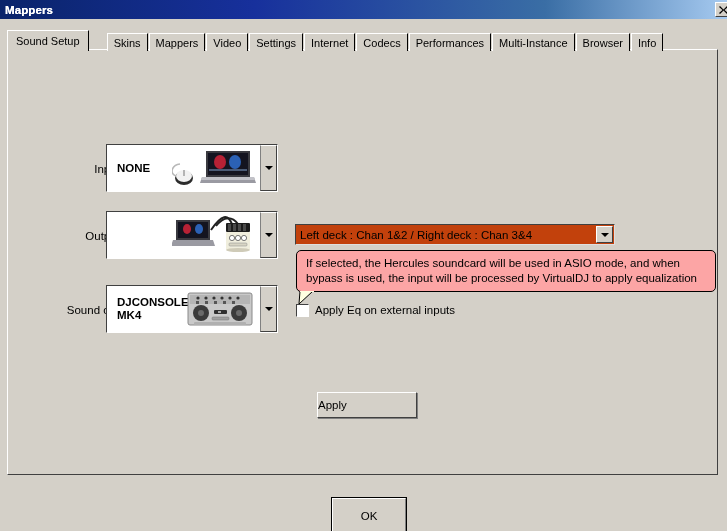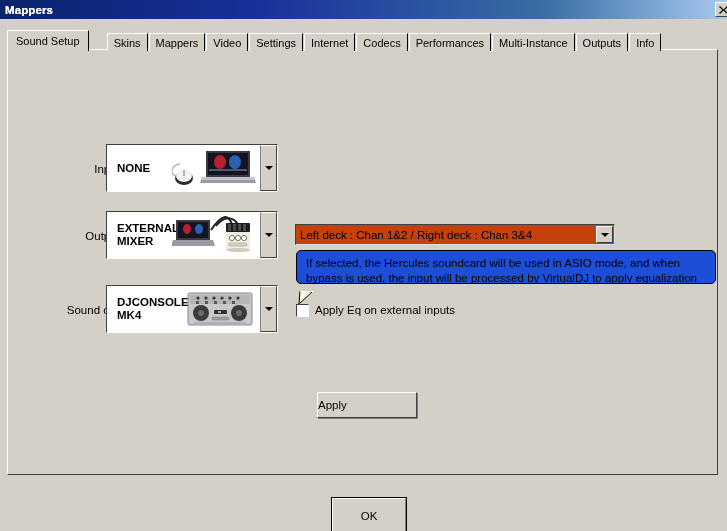--- a/index.html
+++ b/index.html
@@ -227,22 +227,22 @@
     justify-content: center;
     margin: 1px 1px 1px 0;
   }
 
   
   #tooltip {
     position: absolute;
     left: 296px;
     top: 250px;
     width: 420px;
-    height: 34px;
-    background: #1d4ed8;
+    height: 42px;
+    background: #fca5a5;
     border: 1px solid #000000;
     border-radius: 5px;
     box-sizing: border-box;
     padding: 5px 1px 0 9px;
     font-size: 11.5px;
     line-height: 15px;
     color: #000;
   }
   #tooltip-tail {
     position: absolute;
@@ -338,21 +338,21 @@
   <div id="tabstrip">
     <div class="tab active">Sound Setup</div>
     <div class="tab">Skins</div>
     <div class="tab">Mappers</div>
     <div class="tab">Video</div>
     <div class="tab">Settings</div>
     <div class="tab">Internet</div>
     <div class="tab">Codecs</div>
     <div class="tab">Performances</div>
     <div class="tab">Multi-Instance</div>
-    <div class="tab">Outputs</div>
+    <div class="tab">Browser</div>
     <div class="tab">Info</div>
   </div>
 
   <div id="tabpanel"></div>
 
   <div class="row-label" style="left:54px; top:163px; width:78px;">Inputs :</div>
   <div class="img-combo" id="inputs-combo" style="left:106px; top:144px; width:172px; height:48px;">
     <div class="img-combo-inner">
       <div class="img-combo-text">NONE</div>
       <div class="img-combo-art">
@@ -374,22 +374,20 @@
       </div>
     </div>
     <div class="combo-btn">
       <span class="arrow-down"></span>
     </div>
   </div>
 
   <div class="row-label" style="left:46px; top:230px; width:86px;">Outputs :</div>
   <div class="img-combo" id="outputs-combo" style="left:106px; top:211px; width:172px; height:48px;">
     <div class="img-combo-inner">
-      <div class="img-combo-text">EXTERNAL
-MIXER</div>
       <div class="img-combo-art">
         <svg width="84" height="46" viewBox="0 0 84 46">
 
           <polygon points="4,8 38,8 38,28 4,28" fill="#3a3a40"></polygon>
           <rect x="6" y="10" width="30" height="16" fill="#141420"></rect>
           <ellipse cx="15" cy="17" rx="4" ry="5" fill="#d4233a" opacity="0.85"></ellipse>
           <ellipse cx="27" cy="17" rx="4" ry="5" fill="#2f6fd0" opacity="0.85"></ellipse>
           <polygon points="1,28 41,28 43,34 -1,34" fill="#9a9aa2"></polygon>
 
           <path d="M39 18 C 50 2, 56 2, 60 12" stroke="#222" stroke-width="2" fill="none"></path>

